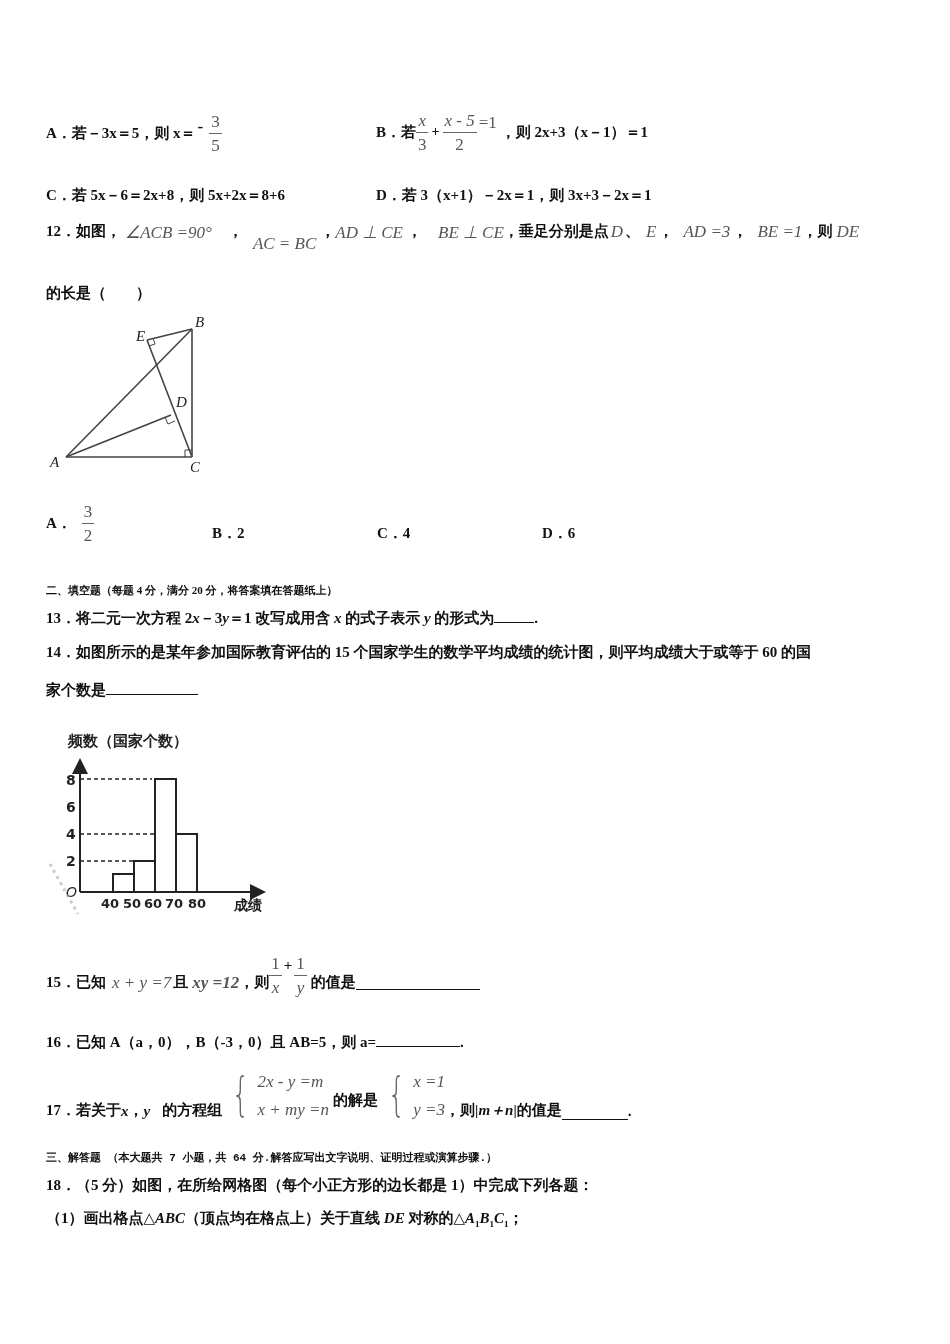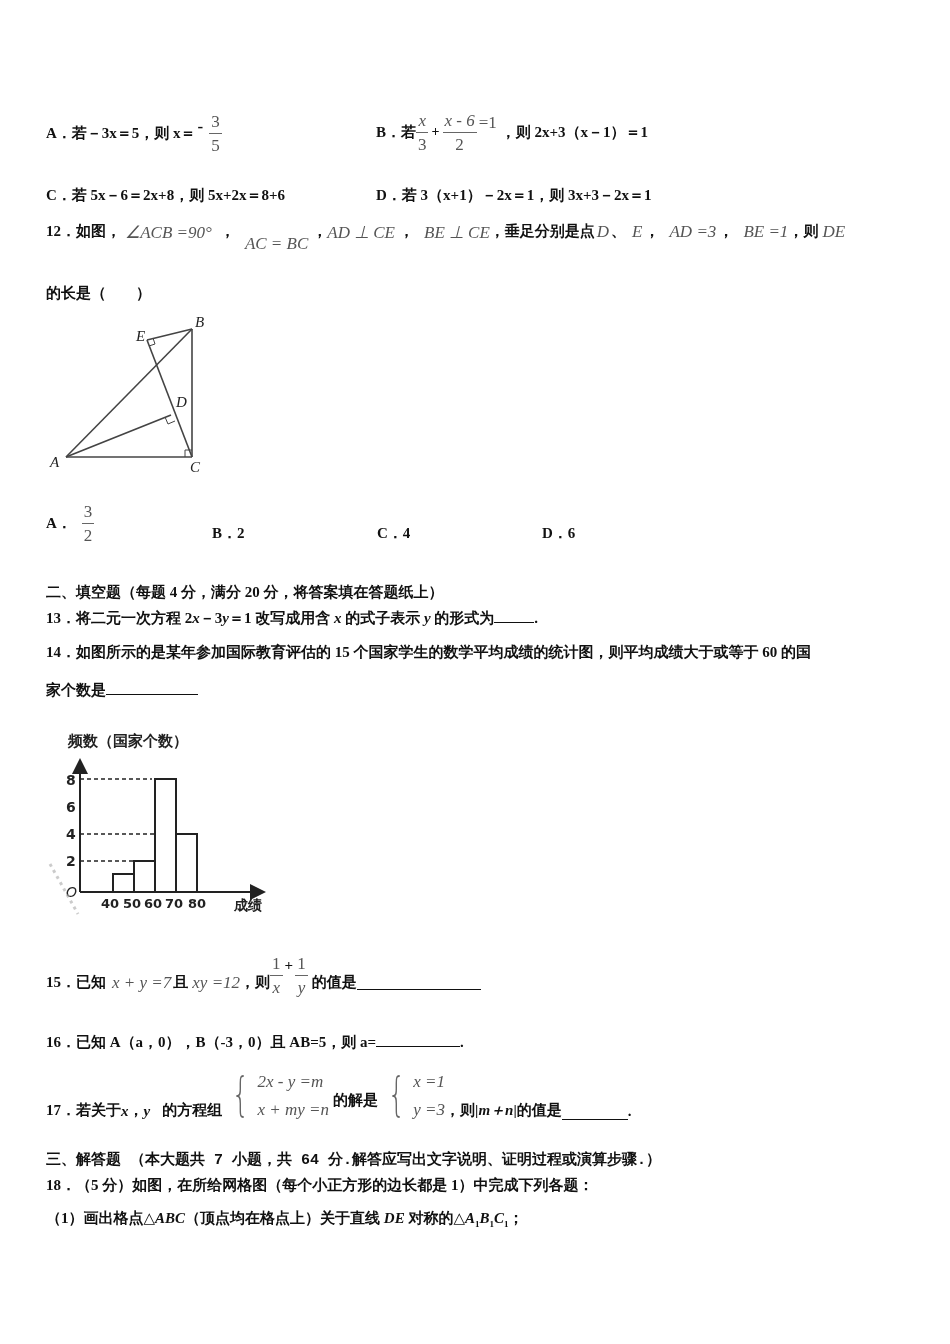--- a/index.html
+++ b/index.html
@@ -7,21 +7,21 @@
          font-family: "Liberation Serif", "DejaVu Serif", serif; color: #111; }
   .abs { position: absolute; white-space: nowrap; }
   .q { font-size: 15px; font-weight: bold; }
   .math { font-family: "Liberation Serif", serif; font-style: italic; font-weight: normal; color: #555; font-size: 17px; }
   .mathn { font-family: "Liberation Serif", serif; font-weight: normal; color: #555; font-size: 17px; }
   .frac { display: inline-flex; flex-direction: column; align-items: center; vertical-align: middle;
           font-family: "Liberation Serif", serif; color: #555; font-weight: normal; font-size: 17px; line-height: 1; }
   .frac .num { padding: 0 2px 3px; border-bottom: 1px solid #666; }
   .frac .den { padding: 3px 2px 0; }
   .blank { display: inline-block; border-bottom: 1px solid #111; height: 14px; vertical-align: baseline; }
-  .sec { font-size: 15px; font-weight: bold; }
+  .sec { font-size: 11px; font-weight: bold; }
   .brace { display: inline-flex; align-items: stretch; vertical-align: middle; }
   .brace .bl { font-size: 46px; font-weight: 100; color: #666; line-height: 44px; margin-right: 2px; font-family: "DejaVu Sans", sans-serif; transform: scaleX(0.6); }
   .brace .rows { display: flex; flex-direction: column; justify-content: space-between; height: 48px; }
   sub { font-size: 9px; }
 </style>
 </head>
 <body>
 
 <div class="abs q" style="left:46px; top:108px; height:50px; display:flex; align-items:center;">
   <span>A．</span>
@@ -35,43 +35,43 @@
 
 <div class="abs q" style="left:376px; top:104px; height:56px; display:flex; align-items:center;">
   <span>B．</span>
   <span>若</span>
   <span class="frac">
     <span class="num" style="font-style:italic">x</span>
     <span class="den">3</span>
   </span>
   <span style="margin:0 3px; font-size:14px;">+</span>
   <span class="frac">
-    <span class="num" style="font-style:italic">x - 6</span>
+    <span class="num" style="font-style:italic">x - 5</span>
     <span class="den">2</span>
   </span>
   <span class="mathn" style="margin:0 4px 18px 2px;">=1</span>
   <span>，则 2x+3（x－1）＝1</span>
 </div>
 
 <div class="abs q" style="left:46px; top:186px;">
   <span>C．</span><span>若 5x－6＝2x+8，则 5x+2x＝8+6</span>
 </div>
 <div class="abs q" style="left:376px; top:186px;">
   <span>D．</span><span>若 3（x+1）－2x＝1，则 3x+3－2x＝1</span>
 </div>
 
 <div class="abs q" style="left:46px; top:222px; height:36px; display:flex; ">
   <span>12．如图，</span>
-  <span class="math" style="margin:0 8px 12px 4px;">∠ACB =90°</span>
+  <span class="math" style="margin:0 16px 12px 4px;">∠ACB =90°</span>
   <span>，</span>
   <span class="math" style="margin:12px 4px 12px 10px;">AC = BC</span>
   <span>，</span>
   <span class="math" style="margin:0 4px 12px 0;">AD ⊥ CE</span>
   <span>，</span>
-  <span class="math" style="margin:0 0 12px 10px;">BE ⊥ CE</span>
+  <span class="math" style="margin:0 0 12px 16px;">BE ⊥ CE</span>
   <span>，垂足分别是点</span>
   <span class="math" style="margin:0 2px 10px 2px;">D</span>
   <span>、</span>
   <span class="math" style="margin:0 2px 10px 6px;">E</span>
   <span>，</span>
   <span class="math" style="margin:0 2px 12px 10px;">AD =3</span>
   <span>，</span>
   <span class="math" style="margin:0 0 12px 10px;">BE =1</span>
   <span>，则</span>
   <span class="math" style="margin:0 0 12px 4px;">DE</span>
@@ -170,21 +170,21 @@
   </g>
   <text x="190" y="186" font-family="DejaVu Sans, sans-serif" font-size="14" font-weight="bold" fill="#222">成绩</text>
 
   <line x1="6" y1="140" x2="34" y2="190" stroke="#aaa" stroke-width="3" stroke-dasharray="3,4" opacity="0.6"></line>
 </svg>
 
 <div class="abs q" style="left:46px; top:944px; height:52px; display:flex; align-items:flex-end; padding-bottom:0;">
   <span style="margin-bottom:4px;">15．已知</span>
   <span class="math" style="margin:0 2px 3px 6px;">x + y =7</span>
   <span style="margin-bottom:4px;">且</span>
-  <span class="math" style="margin:12px 0 3px 4px;">xy =12</span>
+  <span class="math" style="margin:12px 0 3px 4px;font-weight:bold;">xy =12</span>
   <span style="margin-bottom:4px;">，则</span>
   <span class="frac" style="margin-bottom:0;">
     <span class="num">1</span>
     <span class="den" style="font-style:italic">x</span>
   </span>
   <span style="margin:0 2px 22px;">+</span>
   <span class="frac">
     <span class="num">1</span>
     <span class="den" style="font-style:italic">y</span>
   </span>

